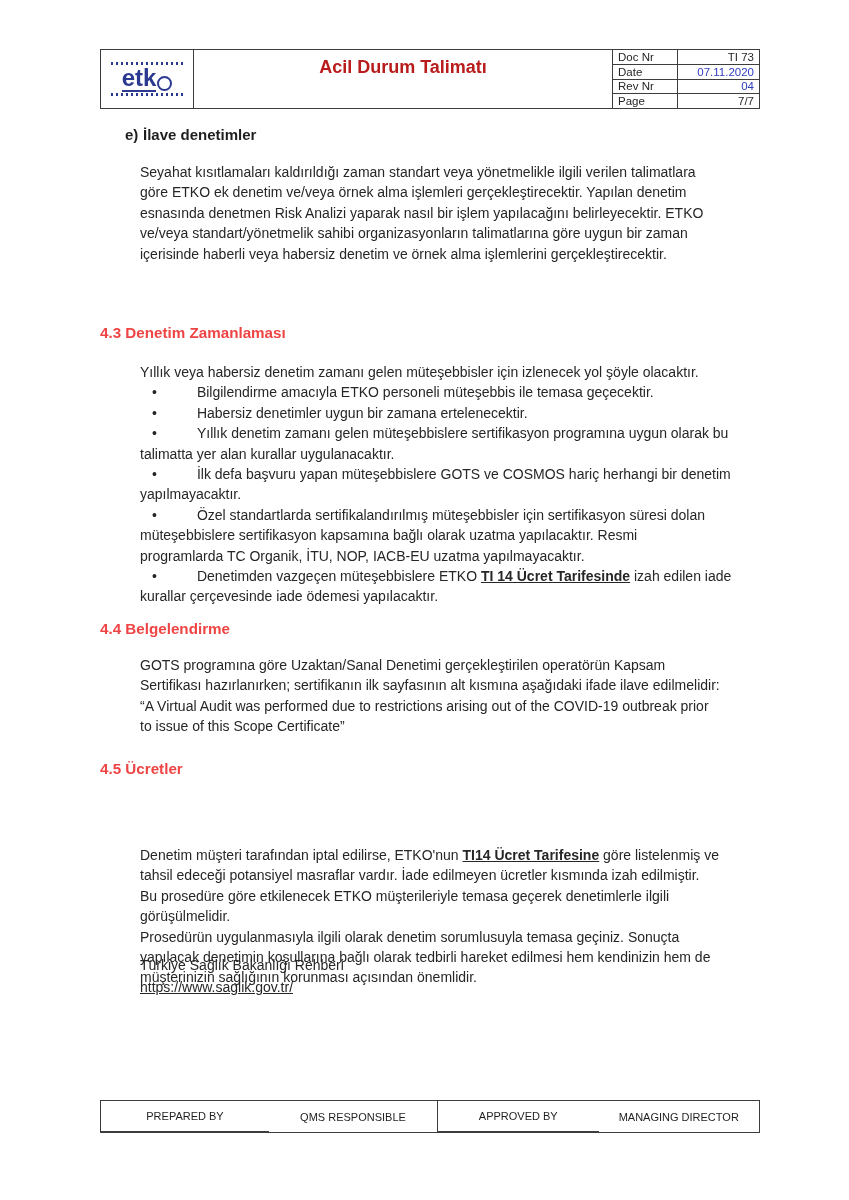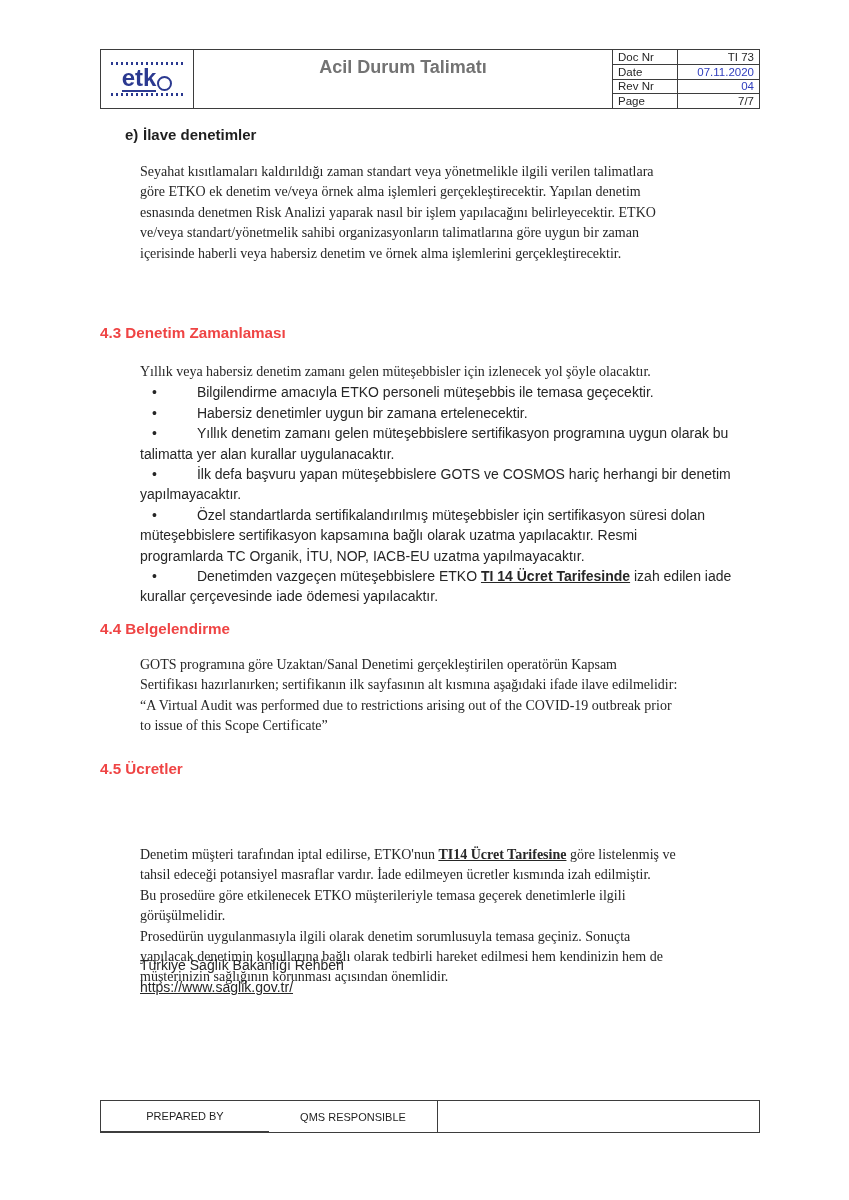--- a/index.html
+++ b/index.html
@@ -17,37 +17,36 @@
   }
   .hdr-logo-cell {
     width:93px; border-right:1px solid #3d3d3d; display:flex;
     flex-direction:column; align-items:center; justify-content:center;
   }
   .logo-tag { width:72px; height:3px; background:repeating-linear-gradient(90deg,#2b3990 0 2px,transparent 2px 5px); }
   .logo-word { color:#2b3990; font-weight:bold; font-size:24px; line-height:24px; letter-spacing:0; display:flex; align-items:flex-end; margin:1px 0; }
   .lg-letters { border-bottom:2px solid #2b3990; padding-bottom:0px; }
   .lg-o { display:inline-block; width:15px; height:15px; border:2.5px solid #2b3990; border-radius:50%; margin-left:1px; margin-bottom:1px; }
   .hdr-title-cell { flex:1; text-align:center; padding-top:7px; }
-  .doc-title { font-size:18px; font-weight:bold; color:#737373; }
+  .doc-title { font-size:18px; font-weight:bold; color:#b91c1c; }
   .hdr-info { width:147px; border-left:1px solid #3d3d3d; display:flex; flex-direction:column; font-size:11.5px; }
   .info-row { flex:1; display:flex; border-bottom:1px solid #3d3d3d; align-items:center; }
   .info-row:last-child { border-bottom:none; }
   .info-label { width:64px; padding-left:5px; color:#262626; }
   .info-value { flex:1; text-align:right; padding-right:5px; border-left:1px solid #3d3d3d; height:100%; display:flex; align-items:center; justify-content:flex-end; color:#262626; }
   .info-value.blue { color:#2f3dbd; }
 
   
   .abs { position:absolute; }
   .h2 { font-size:15.2px; font-weight:bold; color:#ef4444; line-height:18px; }
   .item-head { display:flex; font-size:15px; font-weight:bold; color:#1f1f1f; }
   .item-marker { width:18px; }
   .para {
     width:660px; font-size:14px; line-height:20.4px; white-space:pre-line;
     color:#262626;
-    font-family:Liberation Serif, serif;
   }
   .blt { width:660px; font-size:14px; line-height:20.4px; white-space:pre-line; color:#262626; }
   .bchar { padding-left:12px; }
   .btab { display:inline-block; width:40px; }
   .emph { font-weight:bold; text-decoration:underline; }
   .guide-block { font-size:14px; line-height:21.5px; color:#262626; }
   .link { text-decoration:underline; cursor:pointer; color:#262626; }
 
   
   .ftr {
@@ -142,15 +141,19 @@
   <div class="abs guide-block" style="left:140px; top:955px;">
     <div>Türkiye Sağlık Bakanlığı Rehberi</div>
     <div class="link">https://www.saglik.gov.tr/</div>
   </div>
 
   <div class="ftr">
     <div class="ftr-col c1">
       <div class="ftr-cell">PREPARED BY</div>
       <div class="ftr-cell">QMS RESPONSIBLE</div>
     </div>
+    <div class="ftr-col c2">
+      <div class="ftr-cell">APPROVED BY</div>
+      <div class="ftr-cell">MANAGING DIRECTOR</div>
+    </div>
   </div>
 
 </div>
 
 </body></html>

